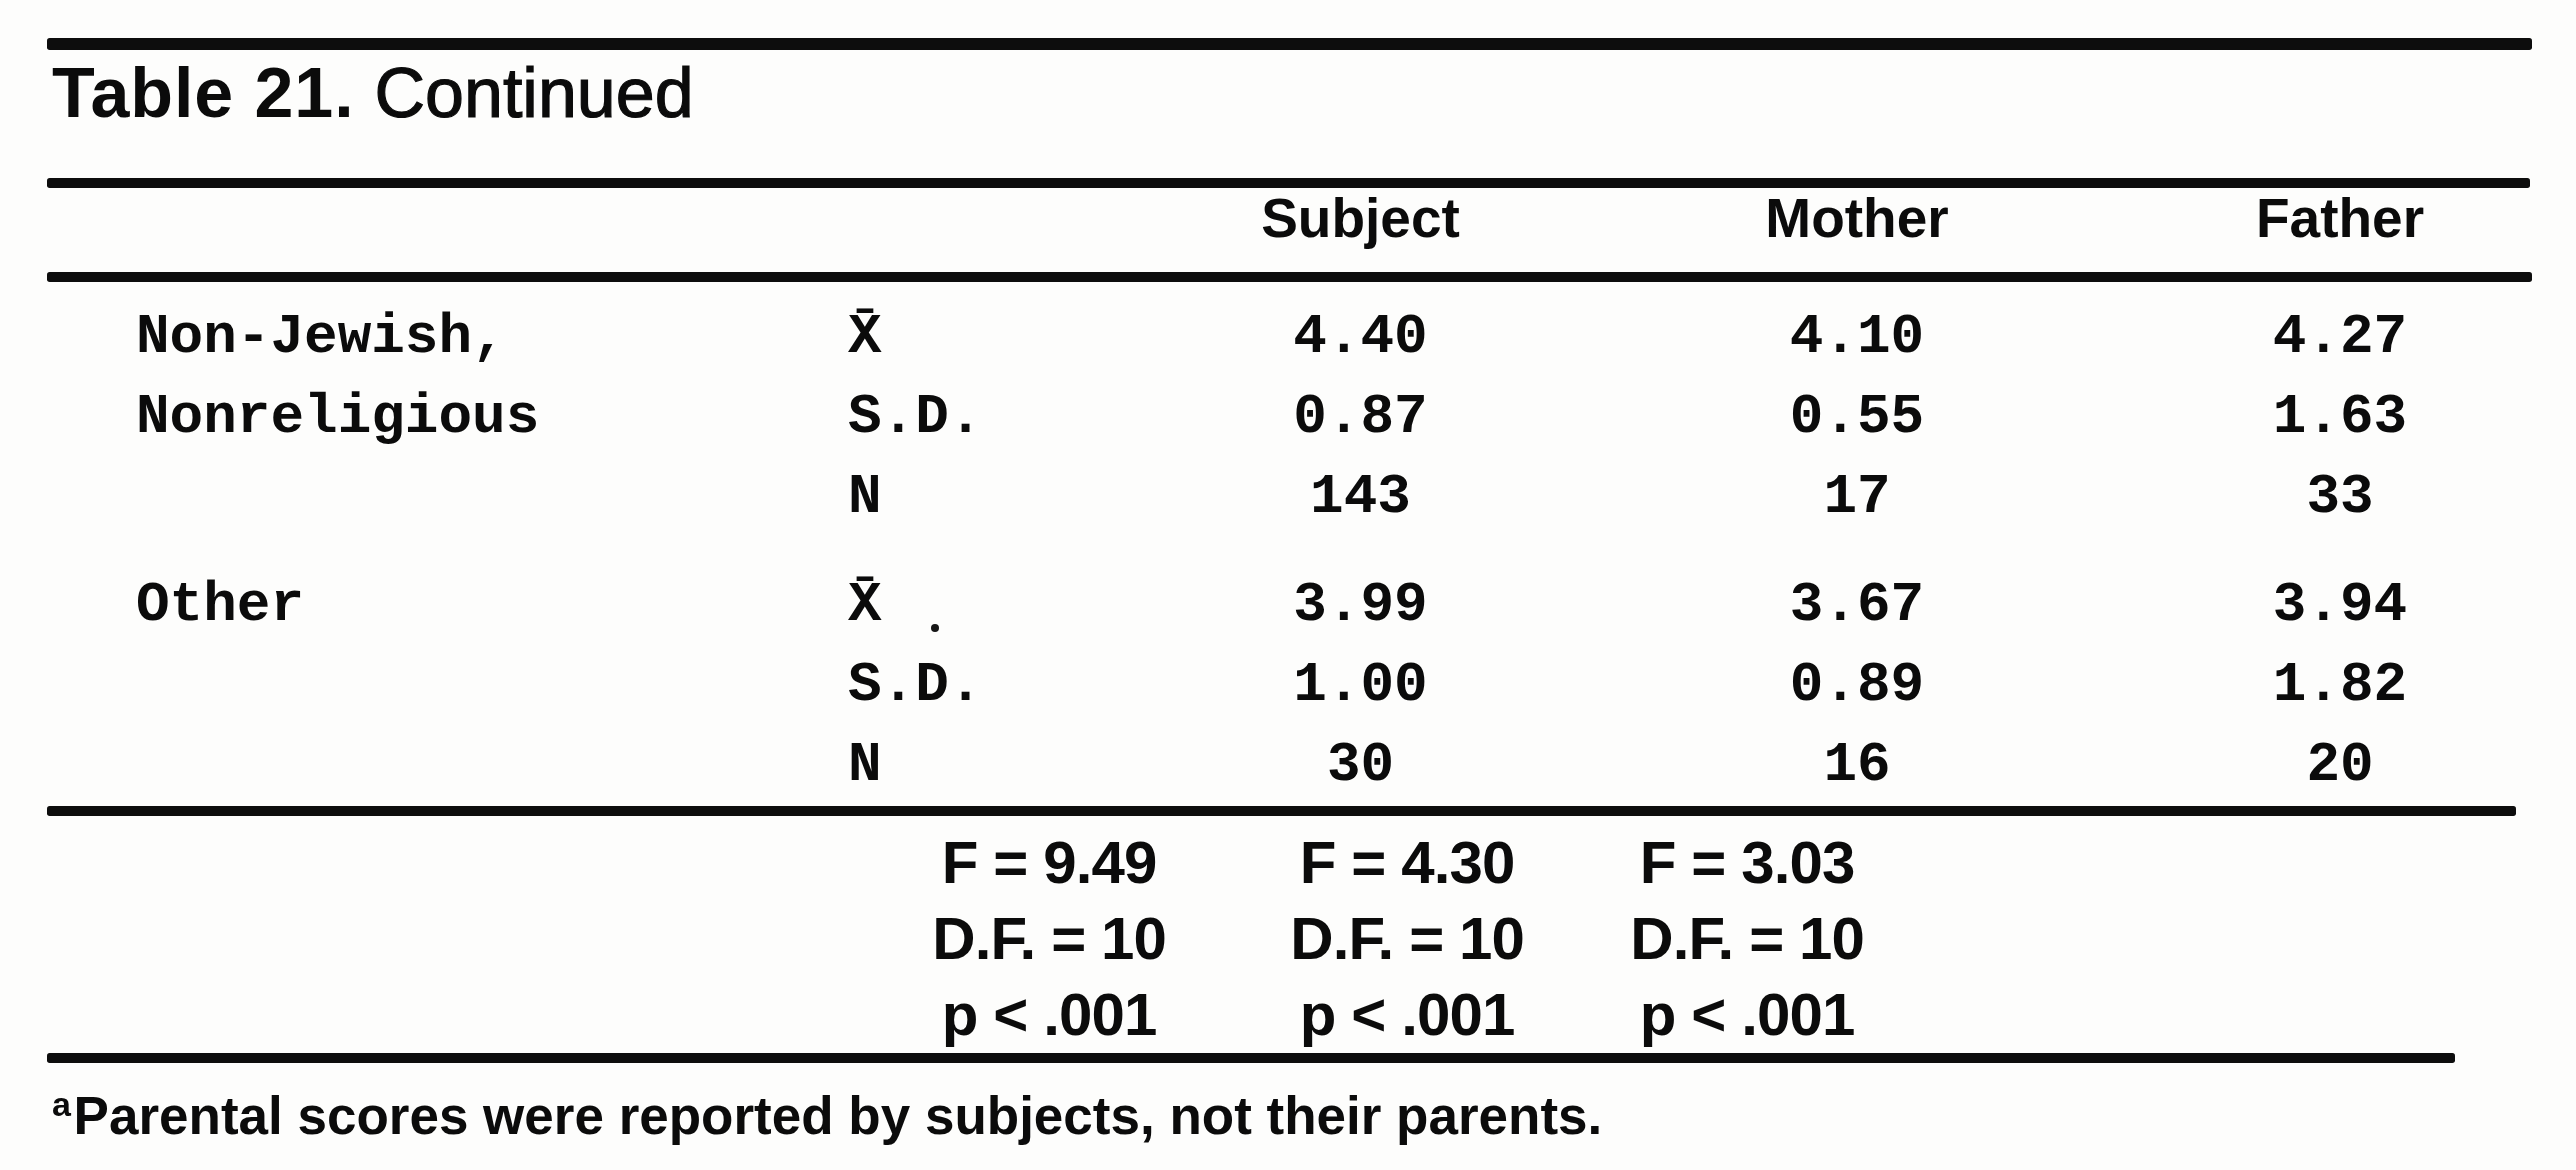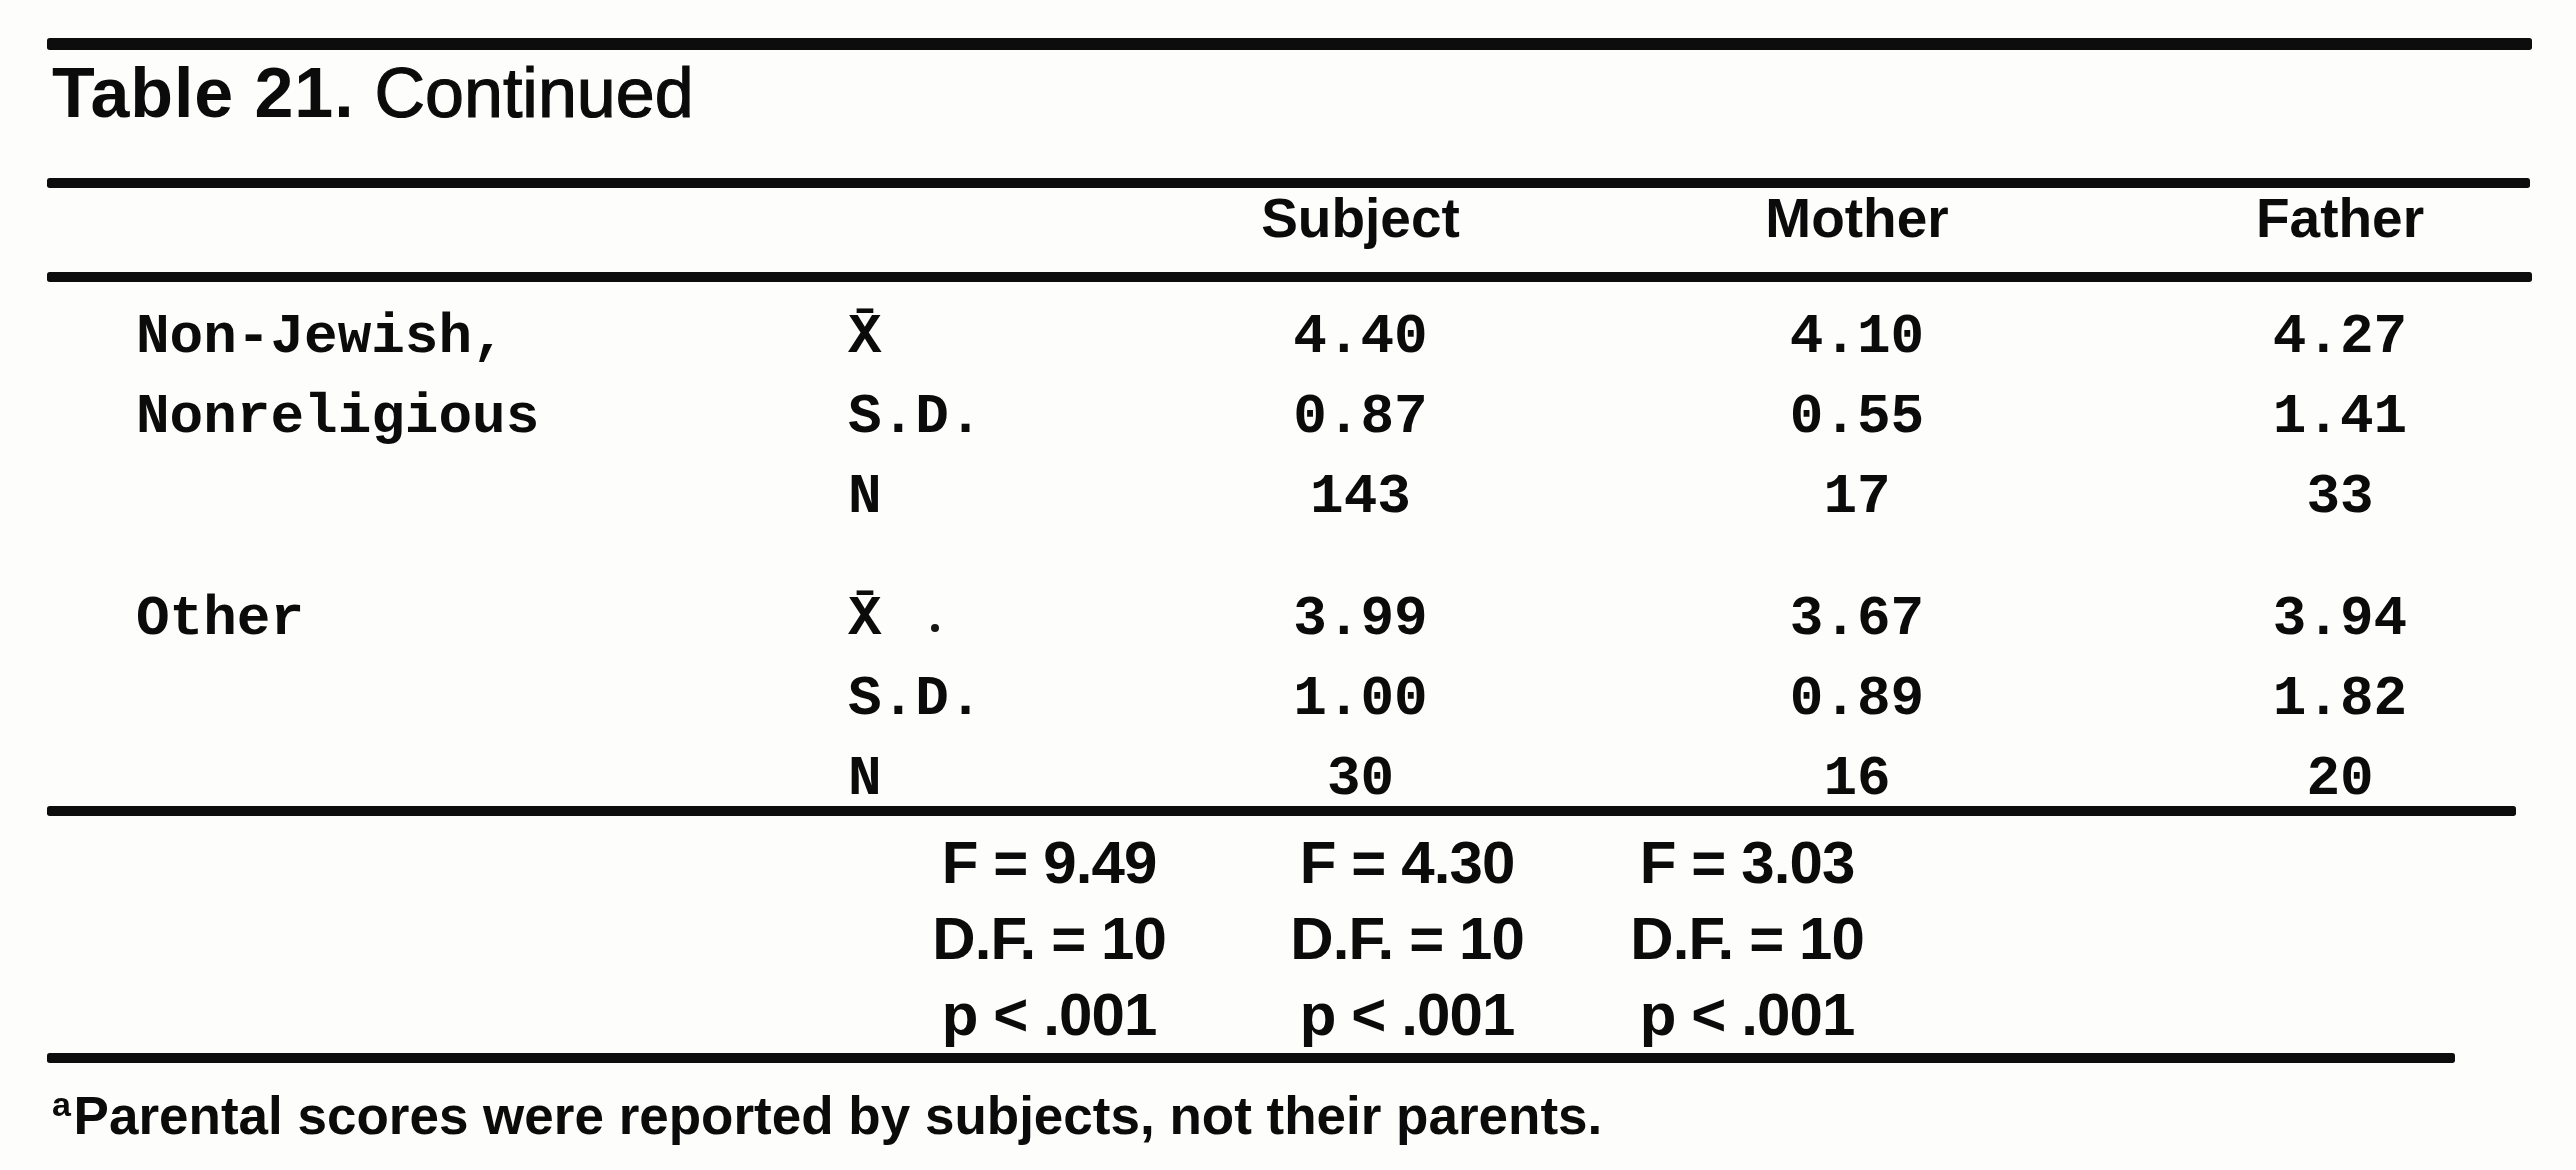--- a/index.html
+++ b/index.html
@@ -28,21 +28,21 @@
   
   .grid-row{display:grid;grid-template-columns:848px 272px 481px 512px 454px;}
   .ca{padding-left:136px;text-align:left;}
   .cb{text-align:left;}
   .cc,.cd,.ce{text-align:center;}
 
   .header-row{position:absolute;top:177px;left:0;width:2567px;font-size:55px;line-height:82px;}
 
   .body{position:absolute;top:297px;left:0;width:2567px;font-size:56px;font-family:Liberation Mono, monospace;}
   .body .grid-row{line-height:80px;}
-  .group-2{margin-top:42px;}
+  .group-2{margin-top:28px;}
 
   
   .speck{position:absolute;left:931px;top:624px;width:8.2px;height:8.2px;background:#161616;border-radius:50%;}
 
   
   .stats{position:absolute;top:825px;left:0;width:2576px;height:229px;font-size:60px;}
   .stat-block{position:absolute;top:0;text-align:center;line-height:76px;letter-spacing:-0.9px;white-space:nowrap;}
   .stat-1{right:1410px;}
   .stat-2{right:1052px;}
   .stat-3{right:712px;margin-left:27px;}
@@ -82,21 +82,21 @@
         <div class="cb">X̄</div>
         <div class="cc">4.40</div>
         <div class="cd">4.10</div>
         <div class="ce">4.27</div>
       </div>
       <div class="grid-row">
         <div class="ca">Nonreligious</div>
         <div class="cb">S.D.</div>
         <div class="cc">0.87</div>
         <div class="cd">0.55</div>
-        <div class="ce">1.41</div>
+        <div class="ce">1.63</div>
       </div>
       <div class="grid-row">
         <div class="ca"></div>
         <div class="cb">N</div>
         <div class="cc">143</div>
         <div class="cd">17</div>
         <div class="ce">33</div>
       </div>
     </div>
 

